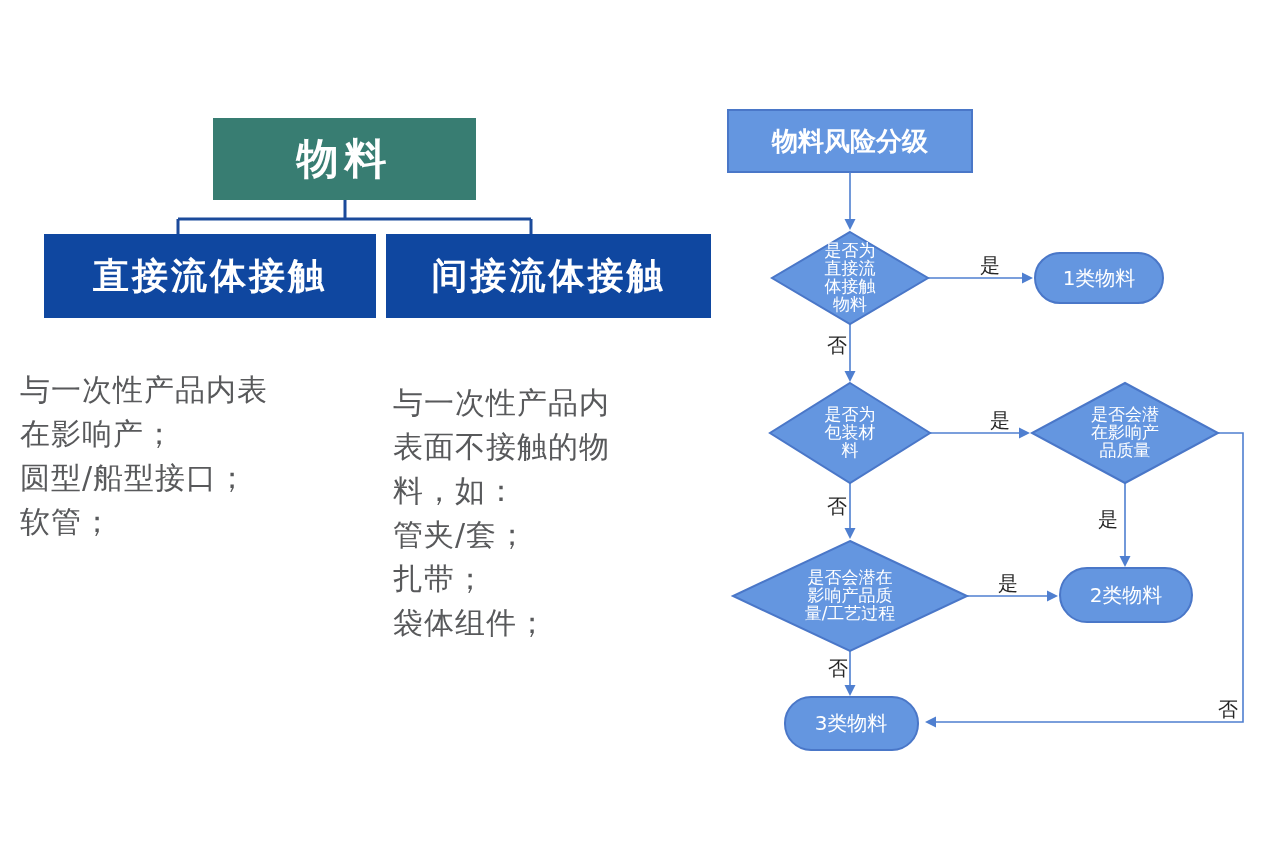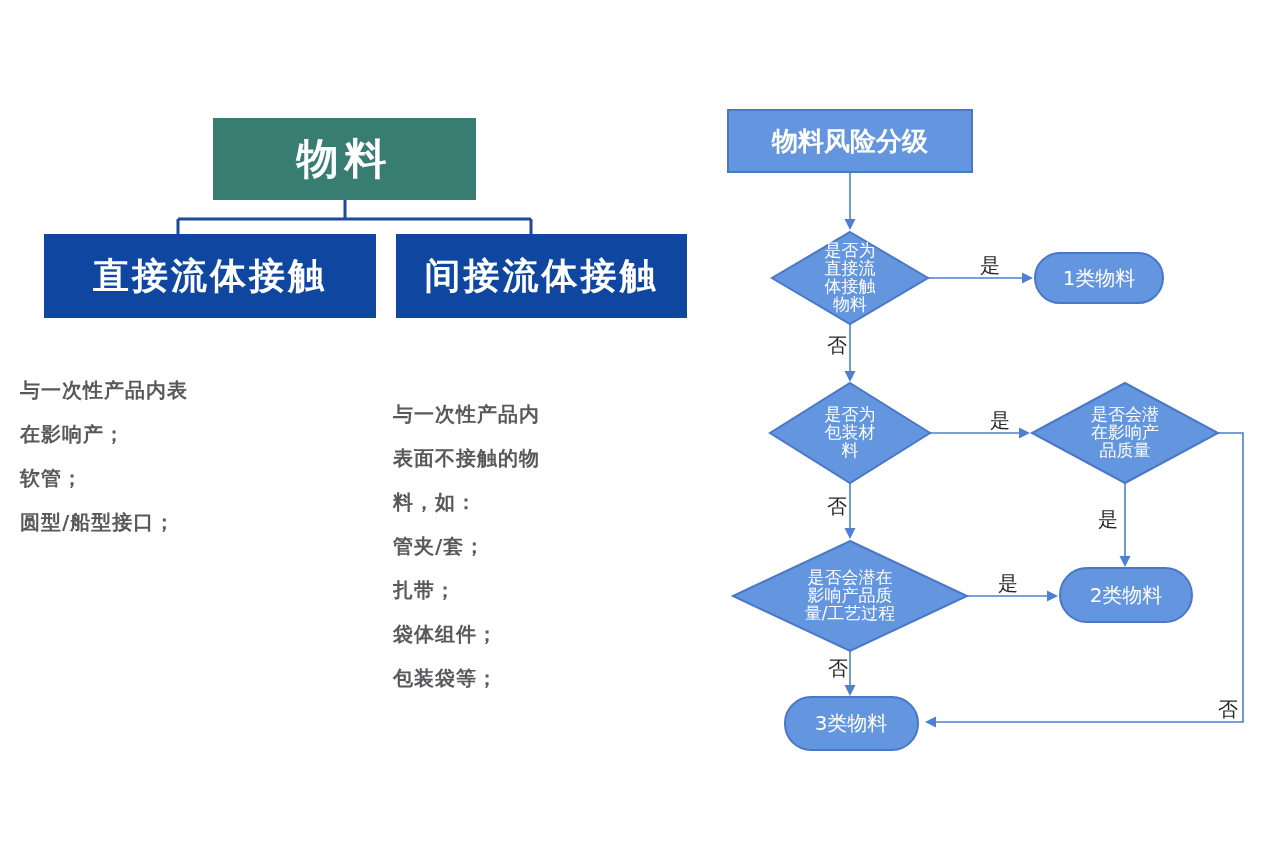--- a/index.html
+++ b/index.html
@@ -13,27 +13,27 @@
     left:213px;top:118px;width:263px;height:82px;background:#387d72;
     color:#ffffff;display:flex;align-items:center;justify-content:center;
     font-size:42px;font-weight:700;letter-spacing:6px;
   }
   .branch-box{
     top:234px;height:84px;background:#0f47a0;color:#ffffff;
     display:flex;align-items:center;justify-content:center;
     font-size:36px;font-weight:700;letter-spacing:3px;
   }
   .branch-left{left:4px;width:332px;margin-left:40px;}
-  .branch-right{left:396px;width:291px;}
+  .branch-right{left:386px;width:325px;}
   .desc{
-    font-size:20px;line-height:44px;color:#58595b;font-weight:700;letter-spacing:1px;
+    font-size:30px;line-height:44px;color:#58595b;font-weight:400;letter-spacing:1px;
     white-space:nowrap;
   }
   .desc-left{left:20px;top:368px;}
-  .desc-right{left:393px;top:392px;}
+  .desc-right{left:393px;top:381px;}
   .flow-shape{fill:#6496e0;stroke:#4a77c8;stroke-width:2;}
   .flow-line{stroke:#4f7fd0;stroke-width:1.6;fill:none;}
   .flow-arrow{fill:#4f7fd0;stroke:none;}
   .tree-line{stroke:#1b4a9b;stroke-width:3;fill:none;}
   .shape-text{fill:#ffffff;font-weight:500;text-anchor:middle;
     font-family:"DejaVu Sans","Liberation Sans",sans-serif;}
   .title-text{font-size:26px;font-weight:600;}
   .diamond-text{font-size:17px;}
   .pill-text{font-size:20px;}
   .edge-label{fill:#262626;font-size:20px;font-weight:500;text-anchor:middle;
@@ -125,27 +125,26 @@
     <span>直接流体接触</span>
   </div>
 
   <div class="abs branch-box branch-right">
     <span>间接流体接触</span>
   </div>
 
   <div class="abs desc desc-left">
     <div>与一次性产品内表</div>
     <div>在影响产；</div>
+    <div>圆型/船型接口；</div>
     <div>软管；</div>
-    <div>圆型/船型接口；</div>
   </div>
 
   <div class="abs desc desc-right">
     <div>与一次性产品内</div>
     <div>表面不接触的物</div>
     <div>料，如：</div>
     <div>管夹/套；</div>
     <div>扎带；</div>
     <div>袋体组件；</div>
-    <div>包装袋等；</div>
   </div>
 
 </div>
 
 </body></html>

